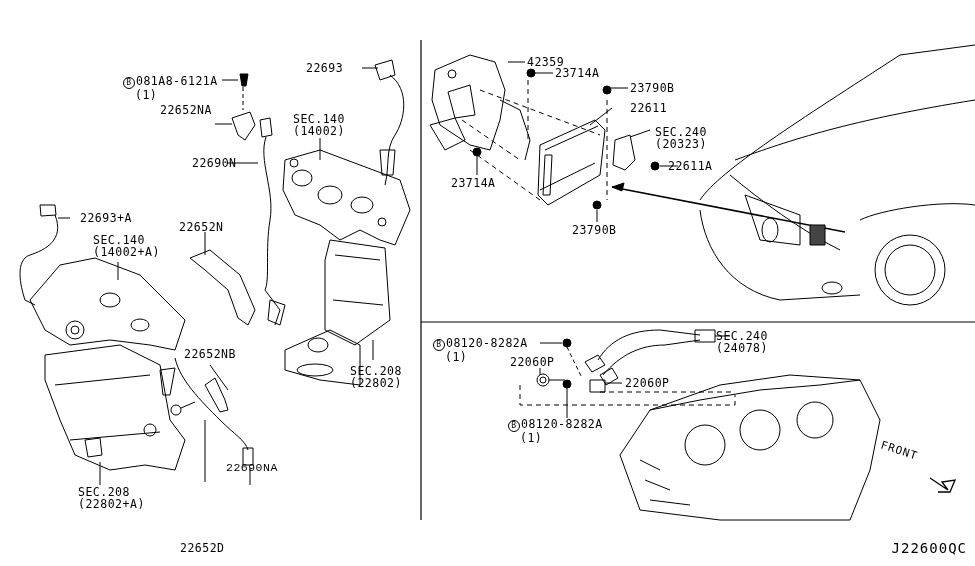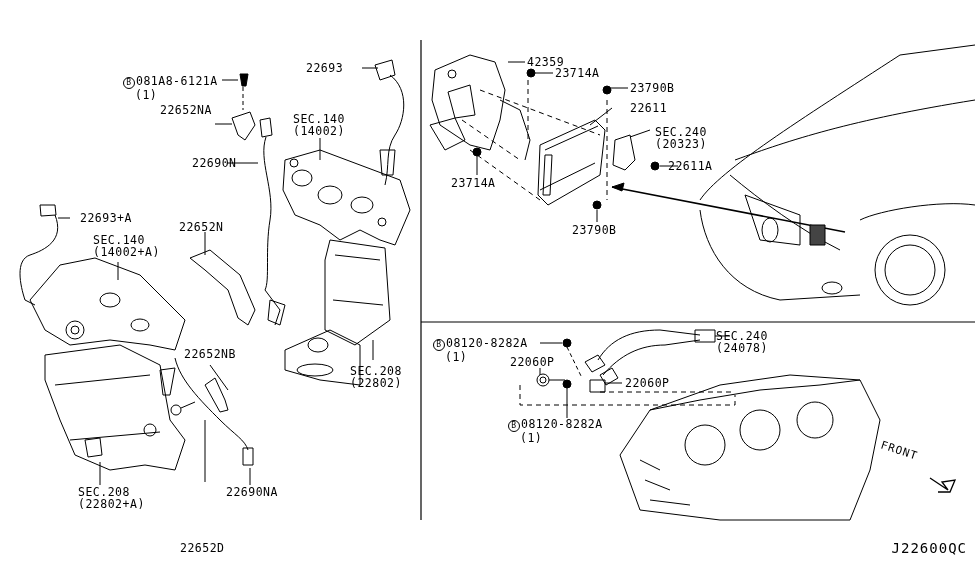--- a/index.html
+++ b/index.html
@@ -198,21 +198,21 @@
 <div class="lbl" style="left:172px;top:157px;margin-left:20px;">22690N</div>
 <div class="lbl" style="left:306px;top:62px;">22693</div>
 <div class="lbl" style="left:293px;top:113px;"><span>SEC.140</span><span class="sub">(14002)</span></div>
 <div class="lbl" style="left:80px;top:212px;">22693+A</div>
 <div class="lbl" style="left:93px;top:234px;"><span>SEC.140</span><span class="sub">(14002+A)</span></div>
 <div class="lbl" style="left:179px;top:221px;">22652N</div>
 <div class="lbl" style="left:184px;top:348px;">22652NB</div>
 <div class="lbl" style="left:350px;top:365px;"><span>SEC.208</span><span class="sub">(22802)</span></div>
 <div class="lbl" style="left:78px;top:486px;"><span>SEC.208</span><span class="sub">(22802+A)</span></div>
 <div class="lbl" style="left:180px;top:498px;margin-top:44px;">22652D</div>
-<div class="lbl" style="left:226px;top:486px;">22690NA</div>
+<div class="lbl" style="left:226px;top:462px;font-family:Liberation Mono, monospace;">22690NA</div>
 
 <div class="lbl" style="left:527px;top:56px;">42359</div>
 <div class="lbl" style="left:555px;top:67px;">23714A</div>
 <div class="lbl" style="left:630px;top:82px;">23790B</div>
 <div class="lbl" style="left:630px;top:102px;">22611</div>
 <div class="lbl" style="left:655px;top:126px;"><span>SEC.240</span><span class="sub">(20323)</span></div>
 <div class="lbl" style="left:668px;top:160px;">22611A</div>
 <div class="lbl" style="left:451px;top:177px;">23714A</div>
 <div class="lbl" style="left:572px;top:224px;">23790B</div>
 

